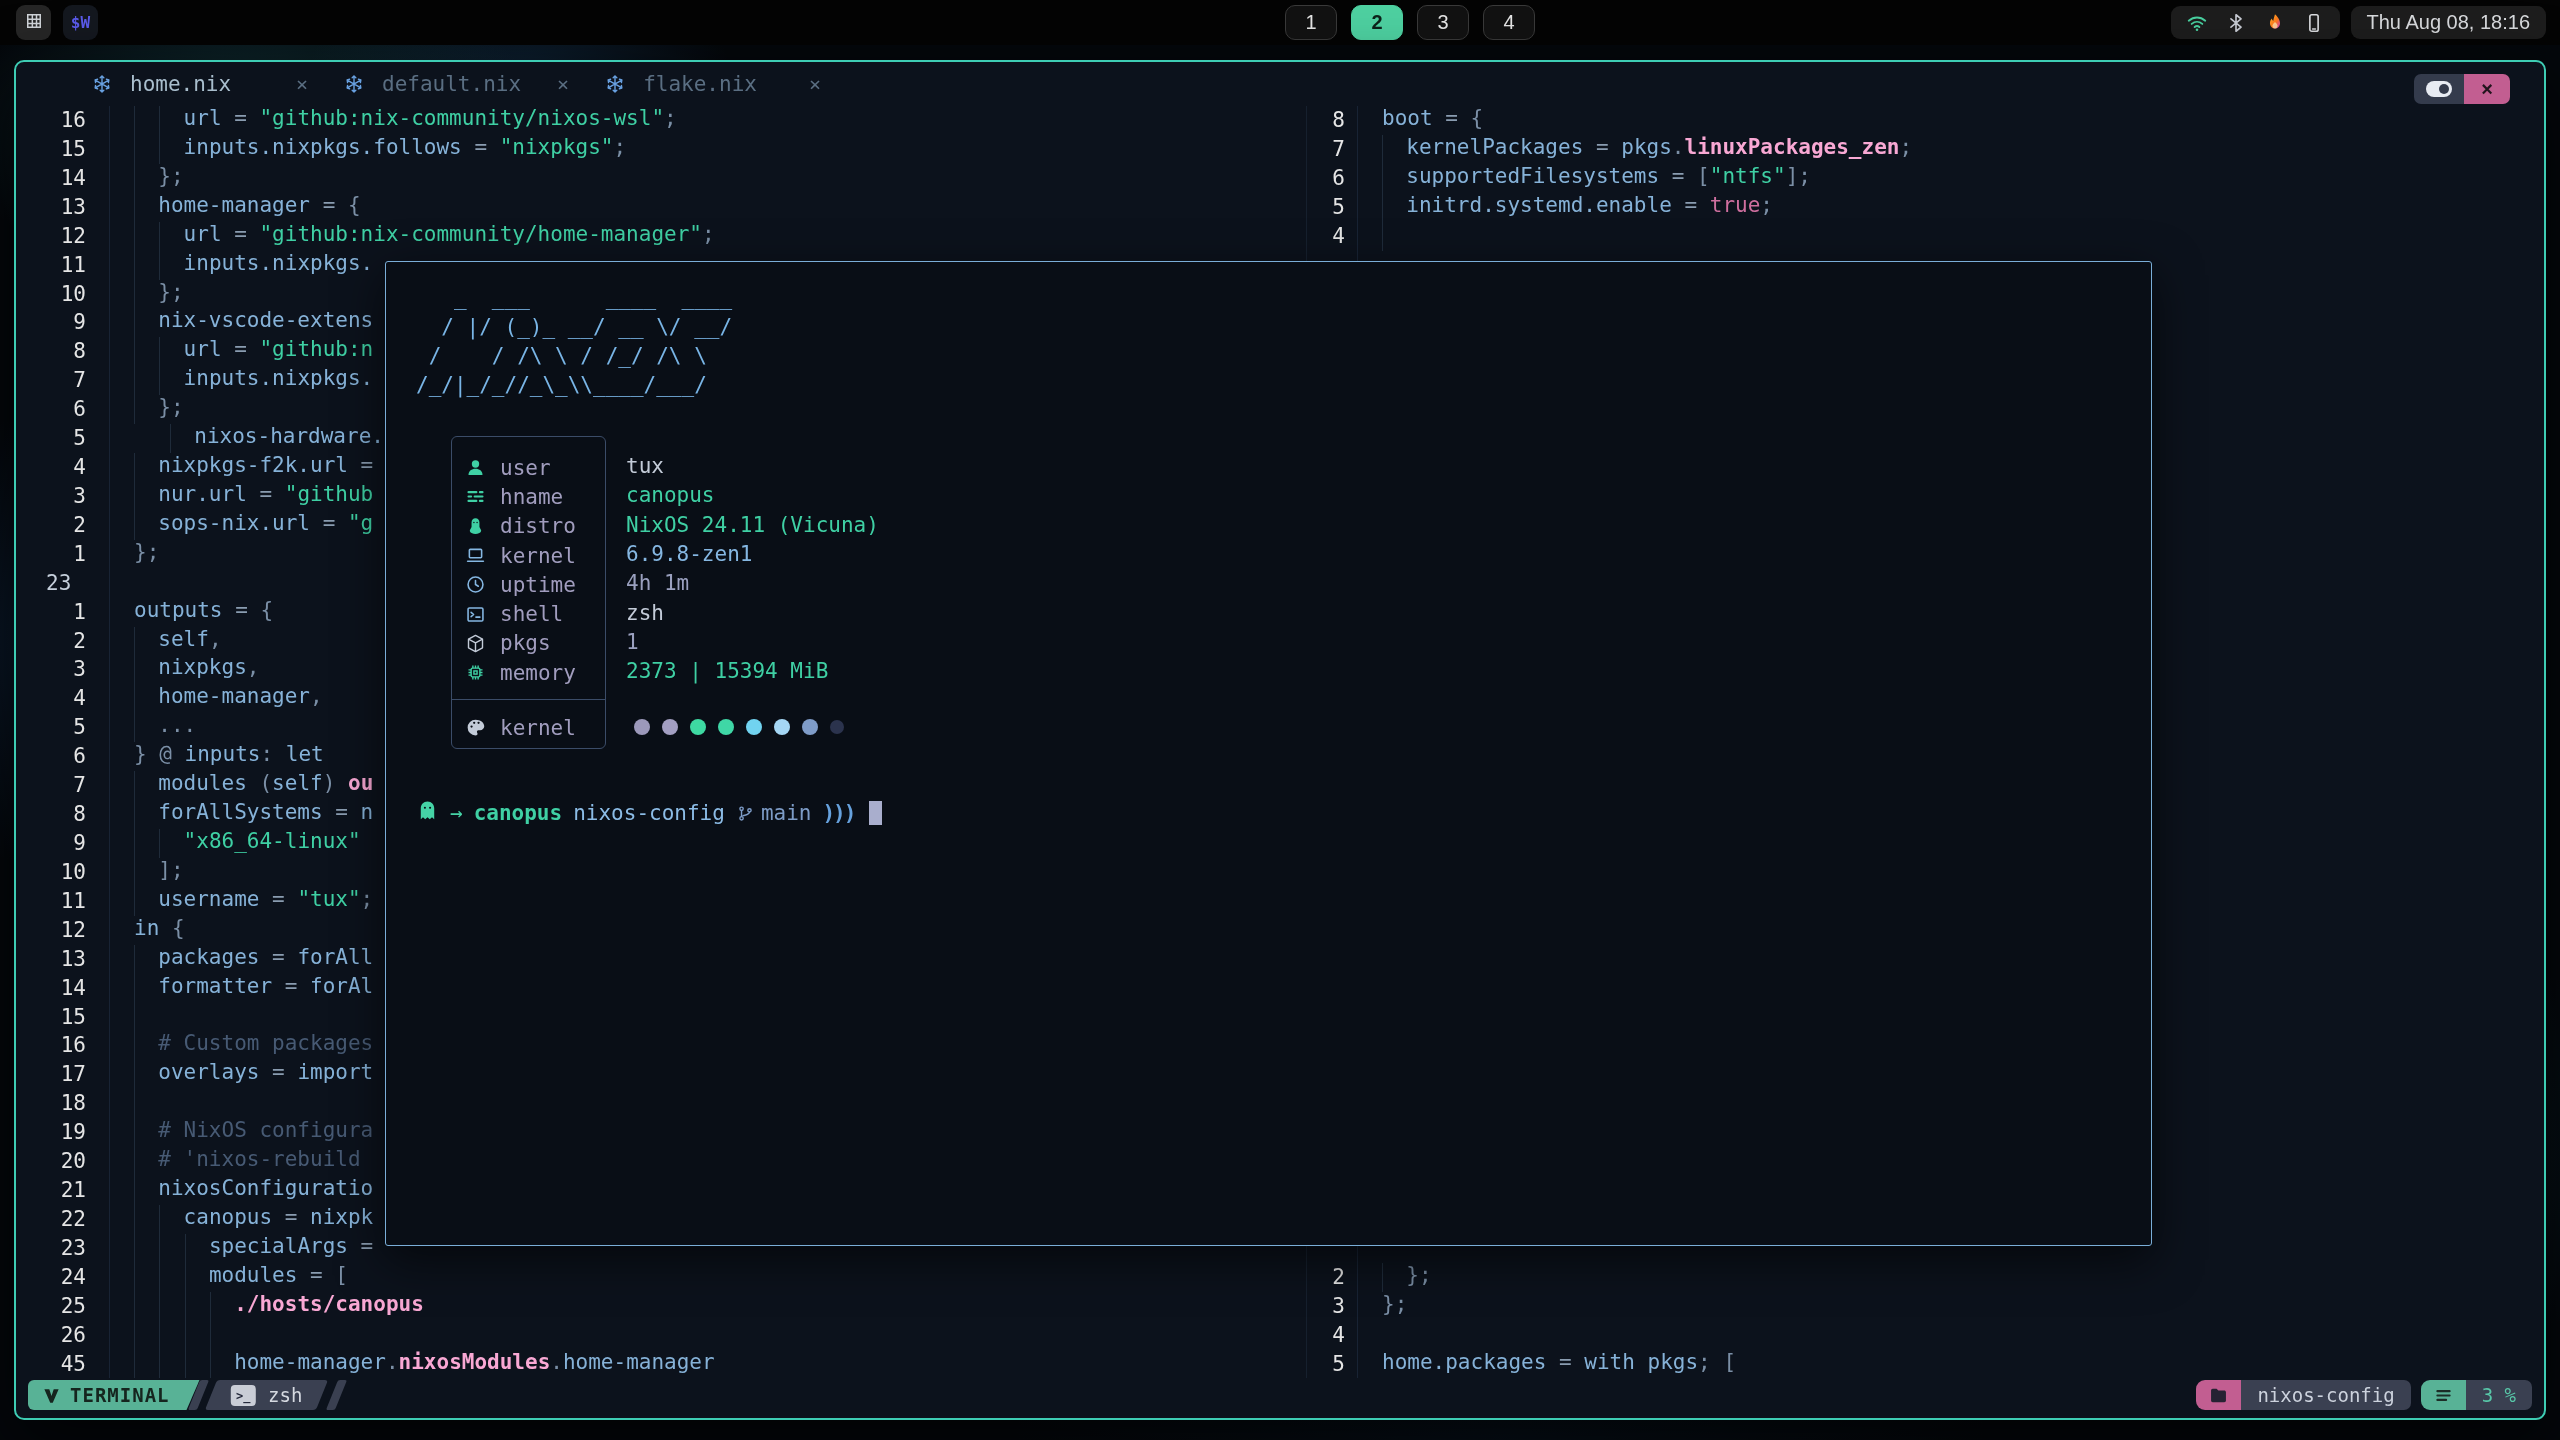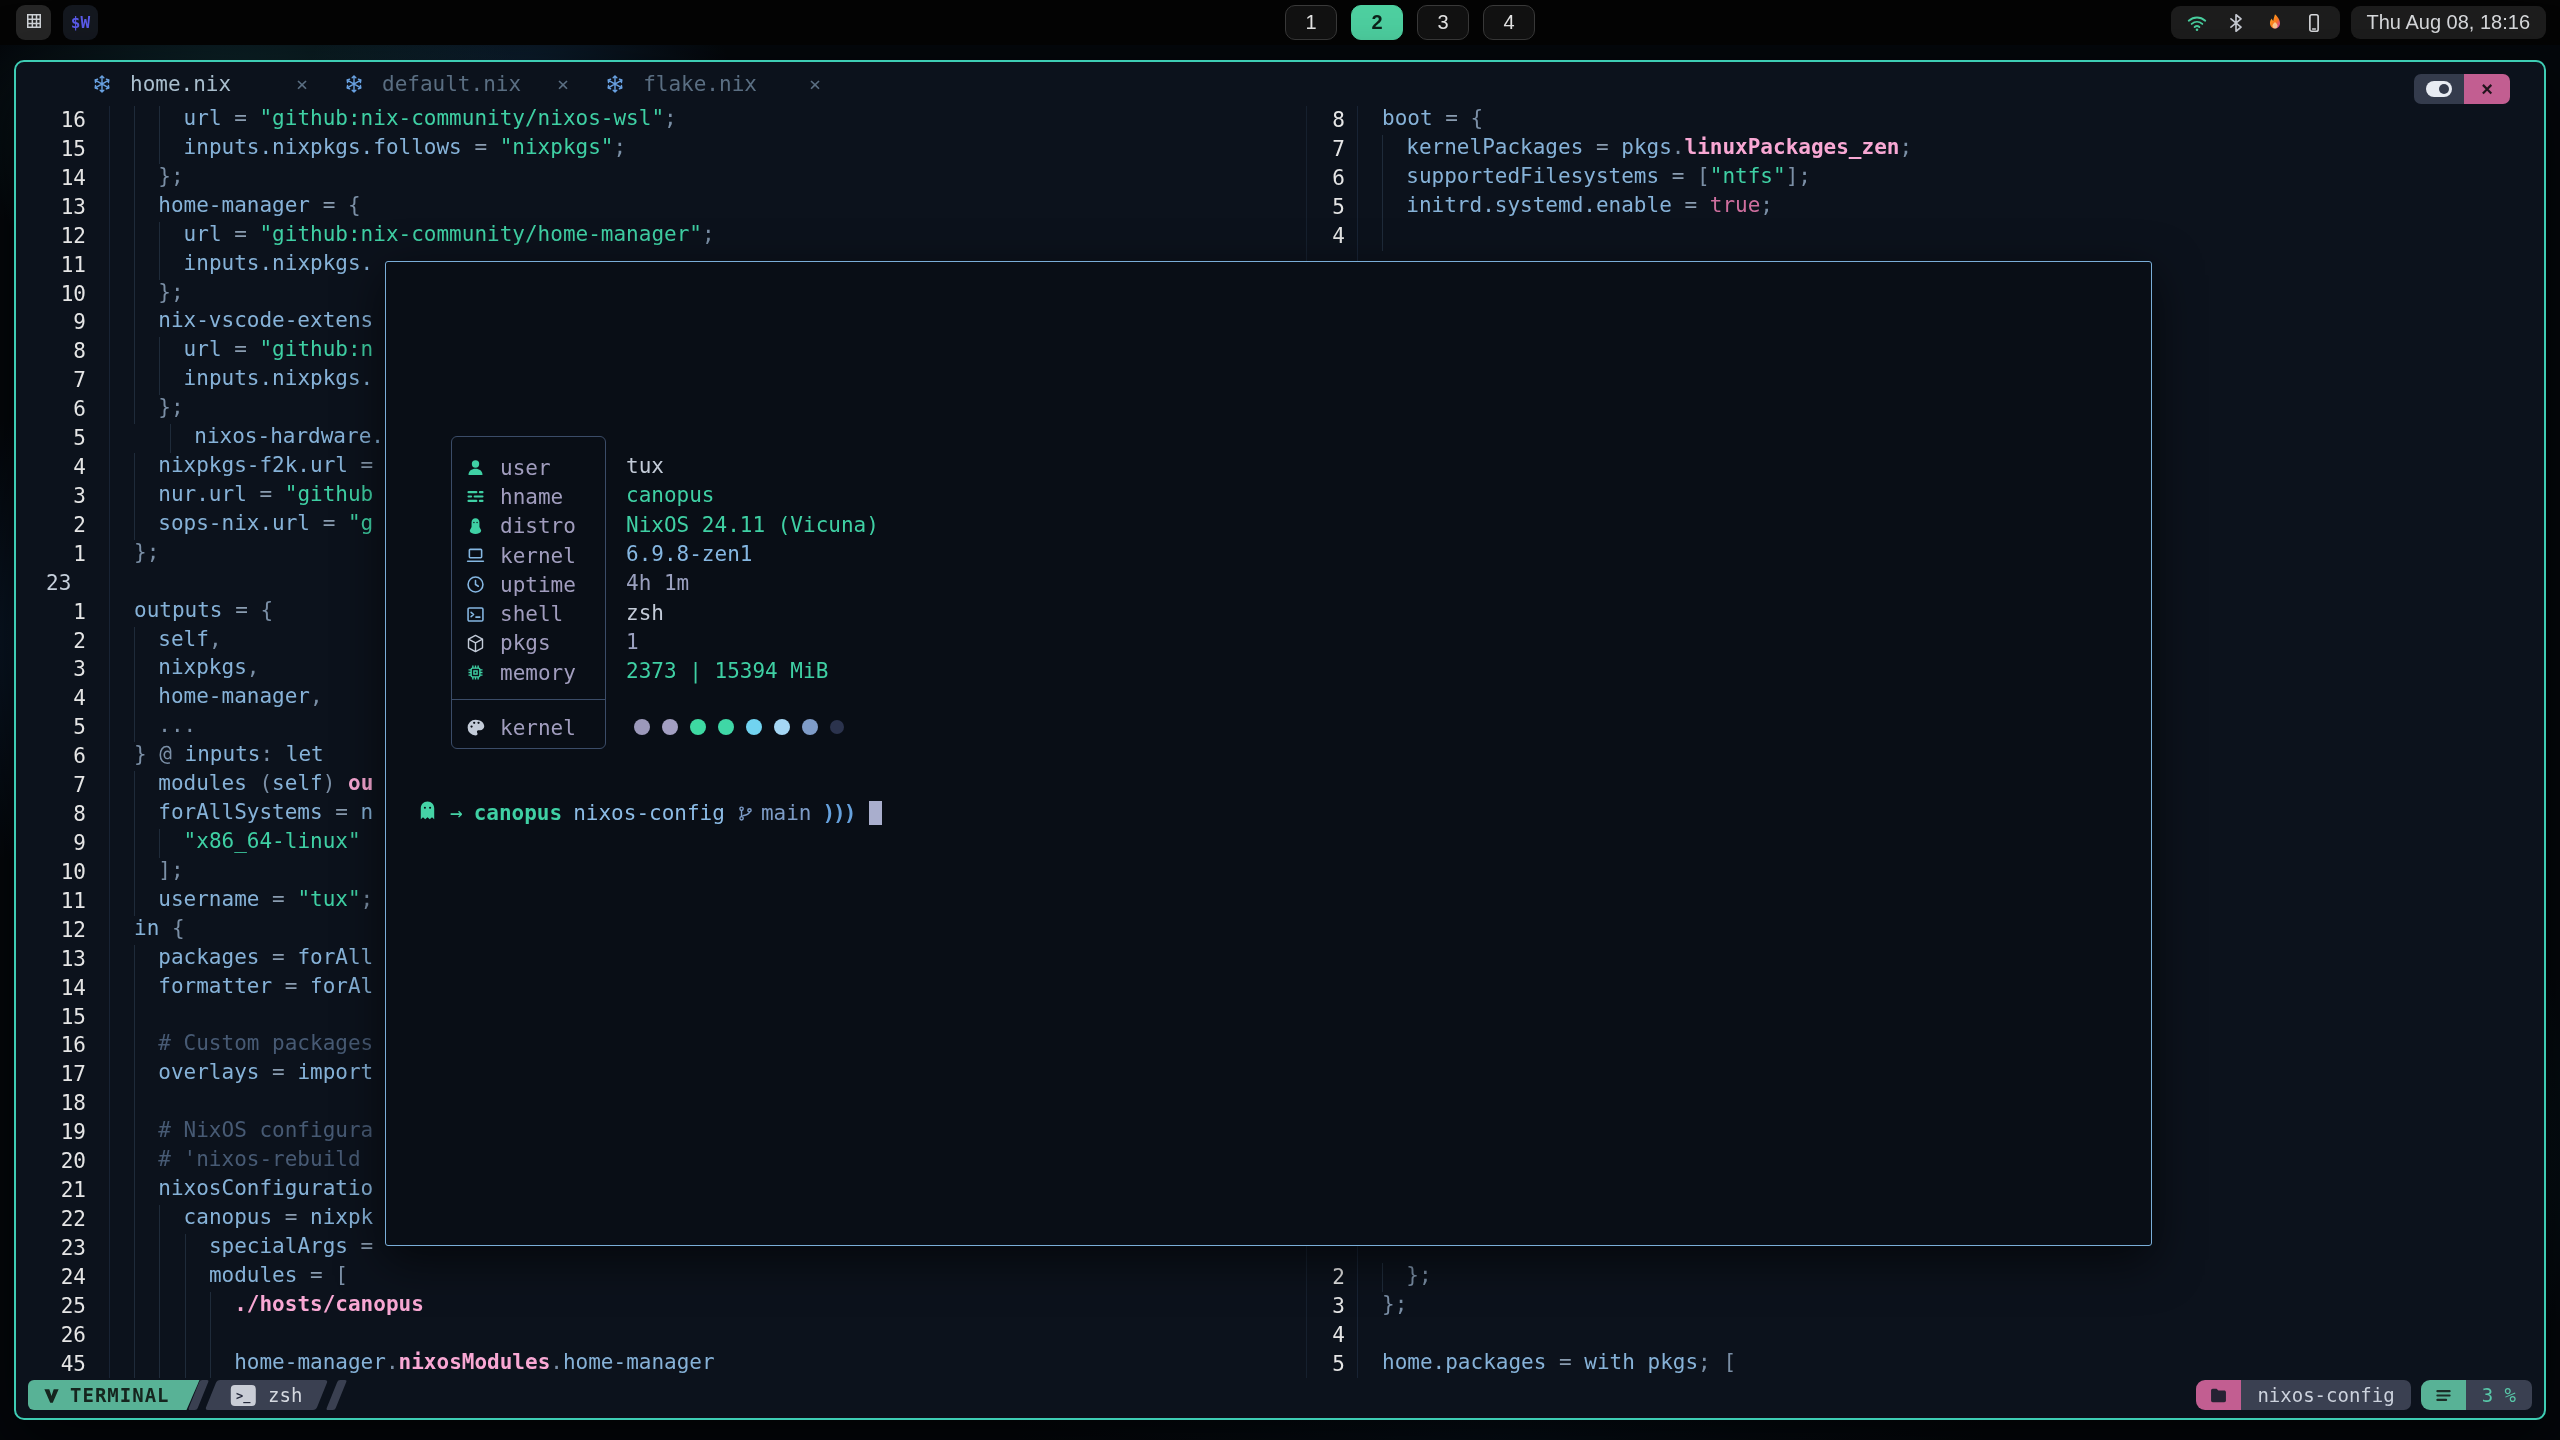--- a/index.html
+++ b/index.html
@@ -303,20 +303,24 @@
         <div class="code-row" style="left: 1366px; top: 1200.8px;"><span class="indent" style="width: 24.3px;"></span><span class="tk-p">};</span></div>
         <div class="lnum" style="left: 1283px; top: 1229.72px;">3</div>
         <div class="code-row" style="left: 1366px; top: 1229.72px;"><span class="tk-p">};</span></div>
         <div class="lnum" style="left: 1283px; top: 1258.64px;">4</div>
         <div class="code-row" style="left: 1366px; top: 1258.64px;"></div>
         <div class="lnum" style="left: 1283px; top: 1287.56px;">5</div>
         <div class="code-row" style="left: 1366px; top: 1287.56px;"><span class="tk-b">home.packages</span><span class="tk-o"> = </span><span class="tk-b">with</span><span class="tk-b"> pkgs</span><span class="tk-p">; [</span></div>
       </div>
 
     <div class="float">
+      <pre class="ascii" id="ascii-art">   _  ___      ____  ____
+  / |/ (_)_ __/ __ \/ __/
+ /    / /\ \ / /_/ /\ \
+/_/|_/_//_\_\\____/___/</pre>
       <div class="fbox">
         <div class="fbox-div"></div>
         <div id="fetch-labels">
             <div class="frow" style="top: 16px;">
               <span class="fi ic-g">
                 <svg viewBox="0 0 24 24" fill="currentColor">
                   <circle cx="12" cy="8" r="4.2"></circle>
                   <path d="M4 20.5c0-4.4 3.6-7 8-7s8 2.6 8 7z"></path>
                 </svg>
               </span>

